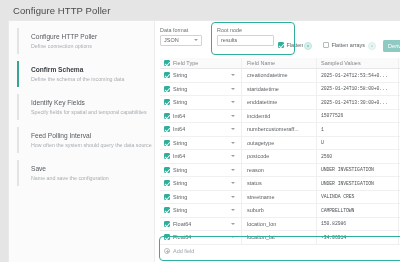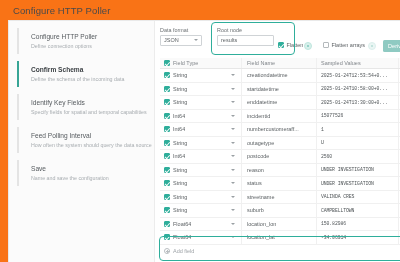--- a/index.html
+++ b/index.html
@@ -6,21 +6,21 @@
   html, body {
     margin: 0; padding: 0;
     width: 400px; height: 262px;
     background: #ffffff;
     font-family: "Liberation Sans", sans-serif;
     overflow: hidden;
   }
   #app {
     position: relative;
     width: 400px; height: 262px;
-    background: #f97316;
+    background: #e5e5e5;
   }
 
   
   .page-title {
     position: absolute;
     left: 13px; top: 5px;
     font-size: 9.5px;
     color: #4a4a4a;
     letter-spacing: .1px;
     white-space: nowrap;

